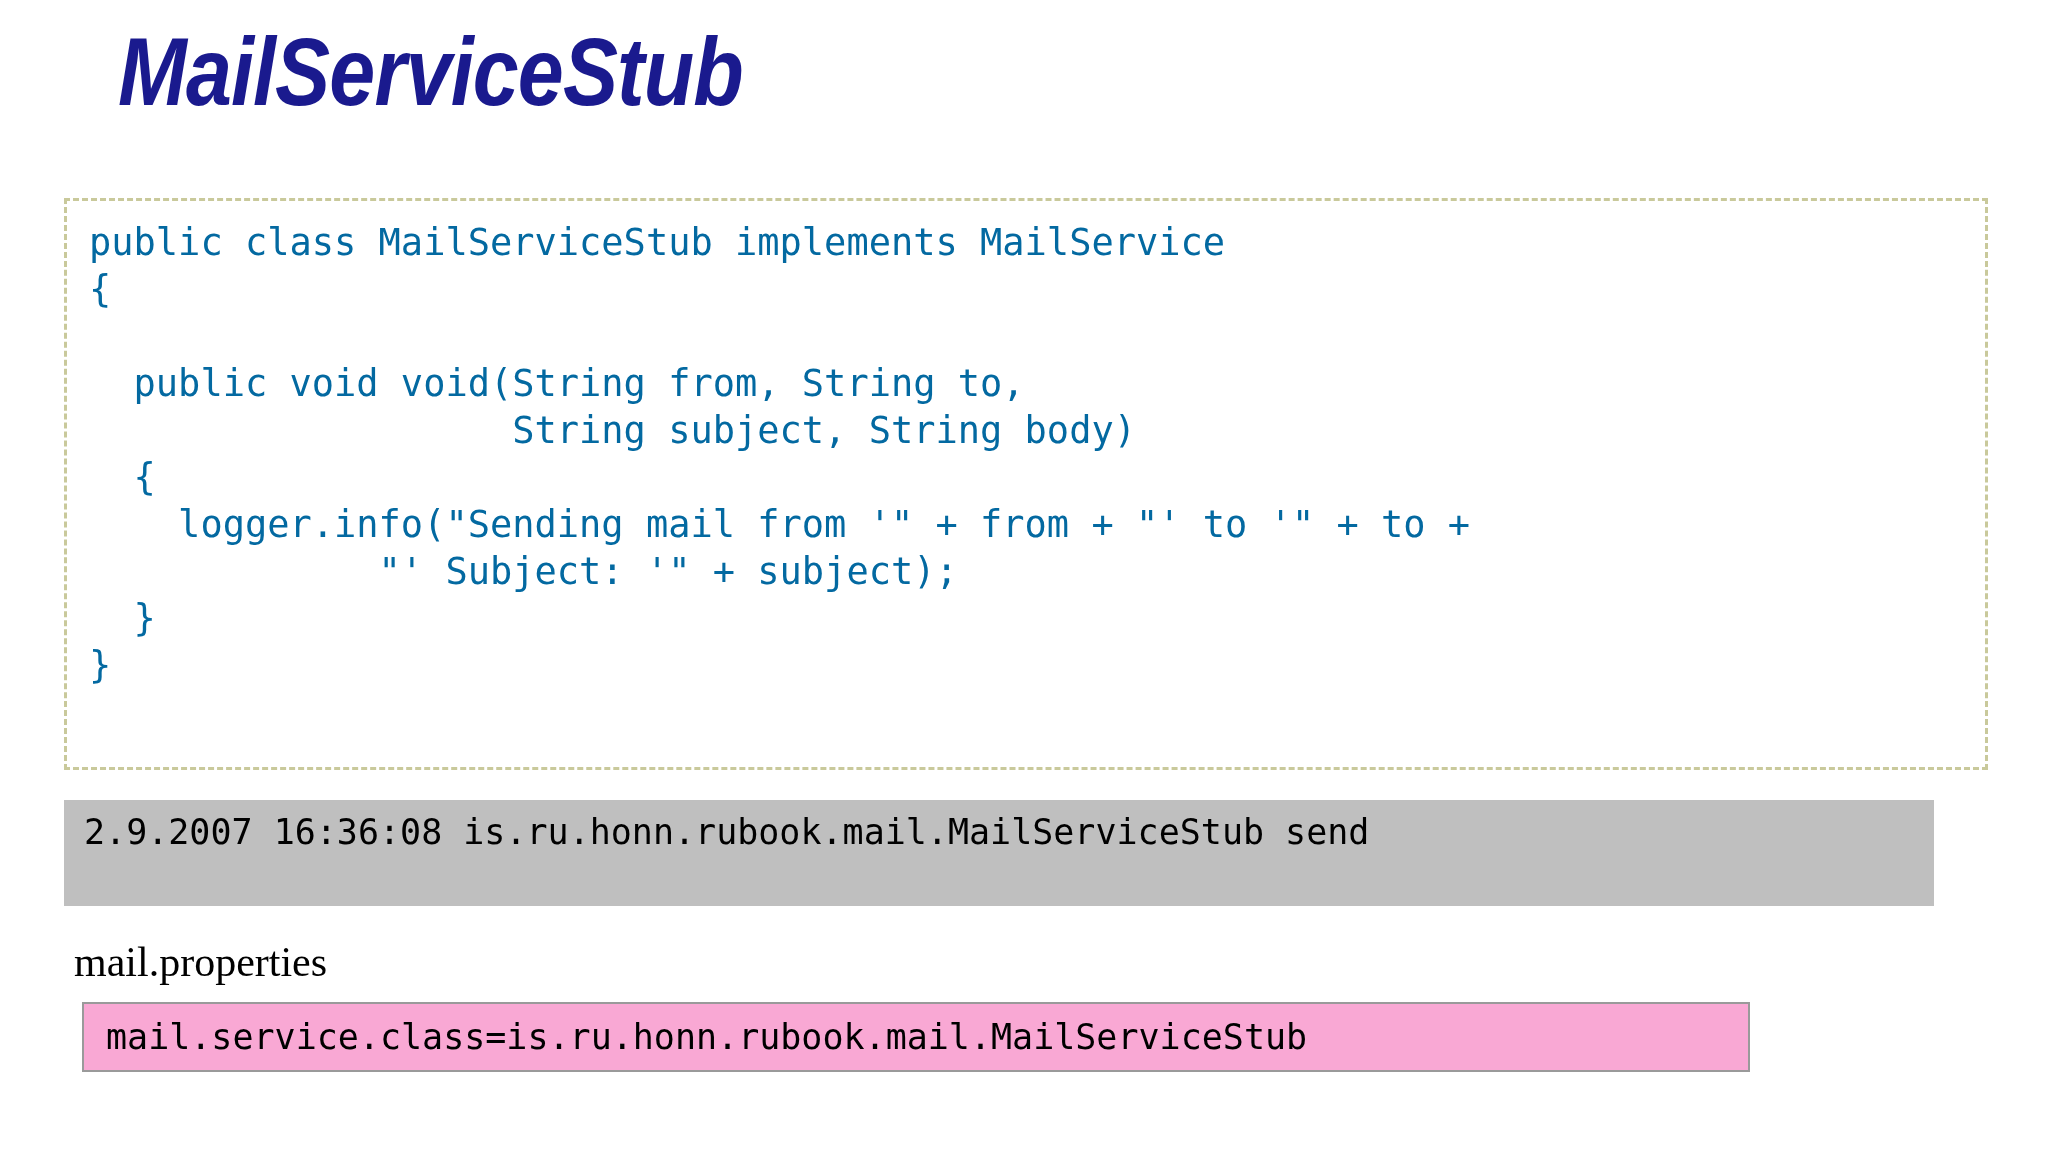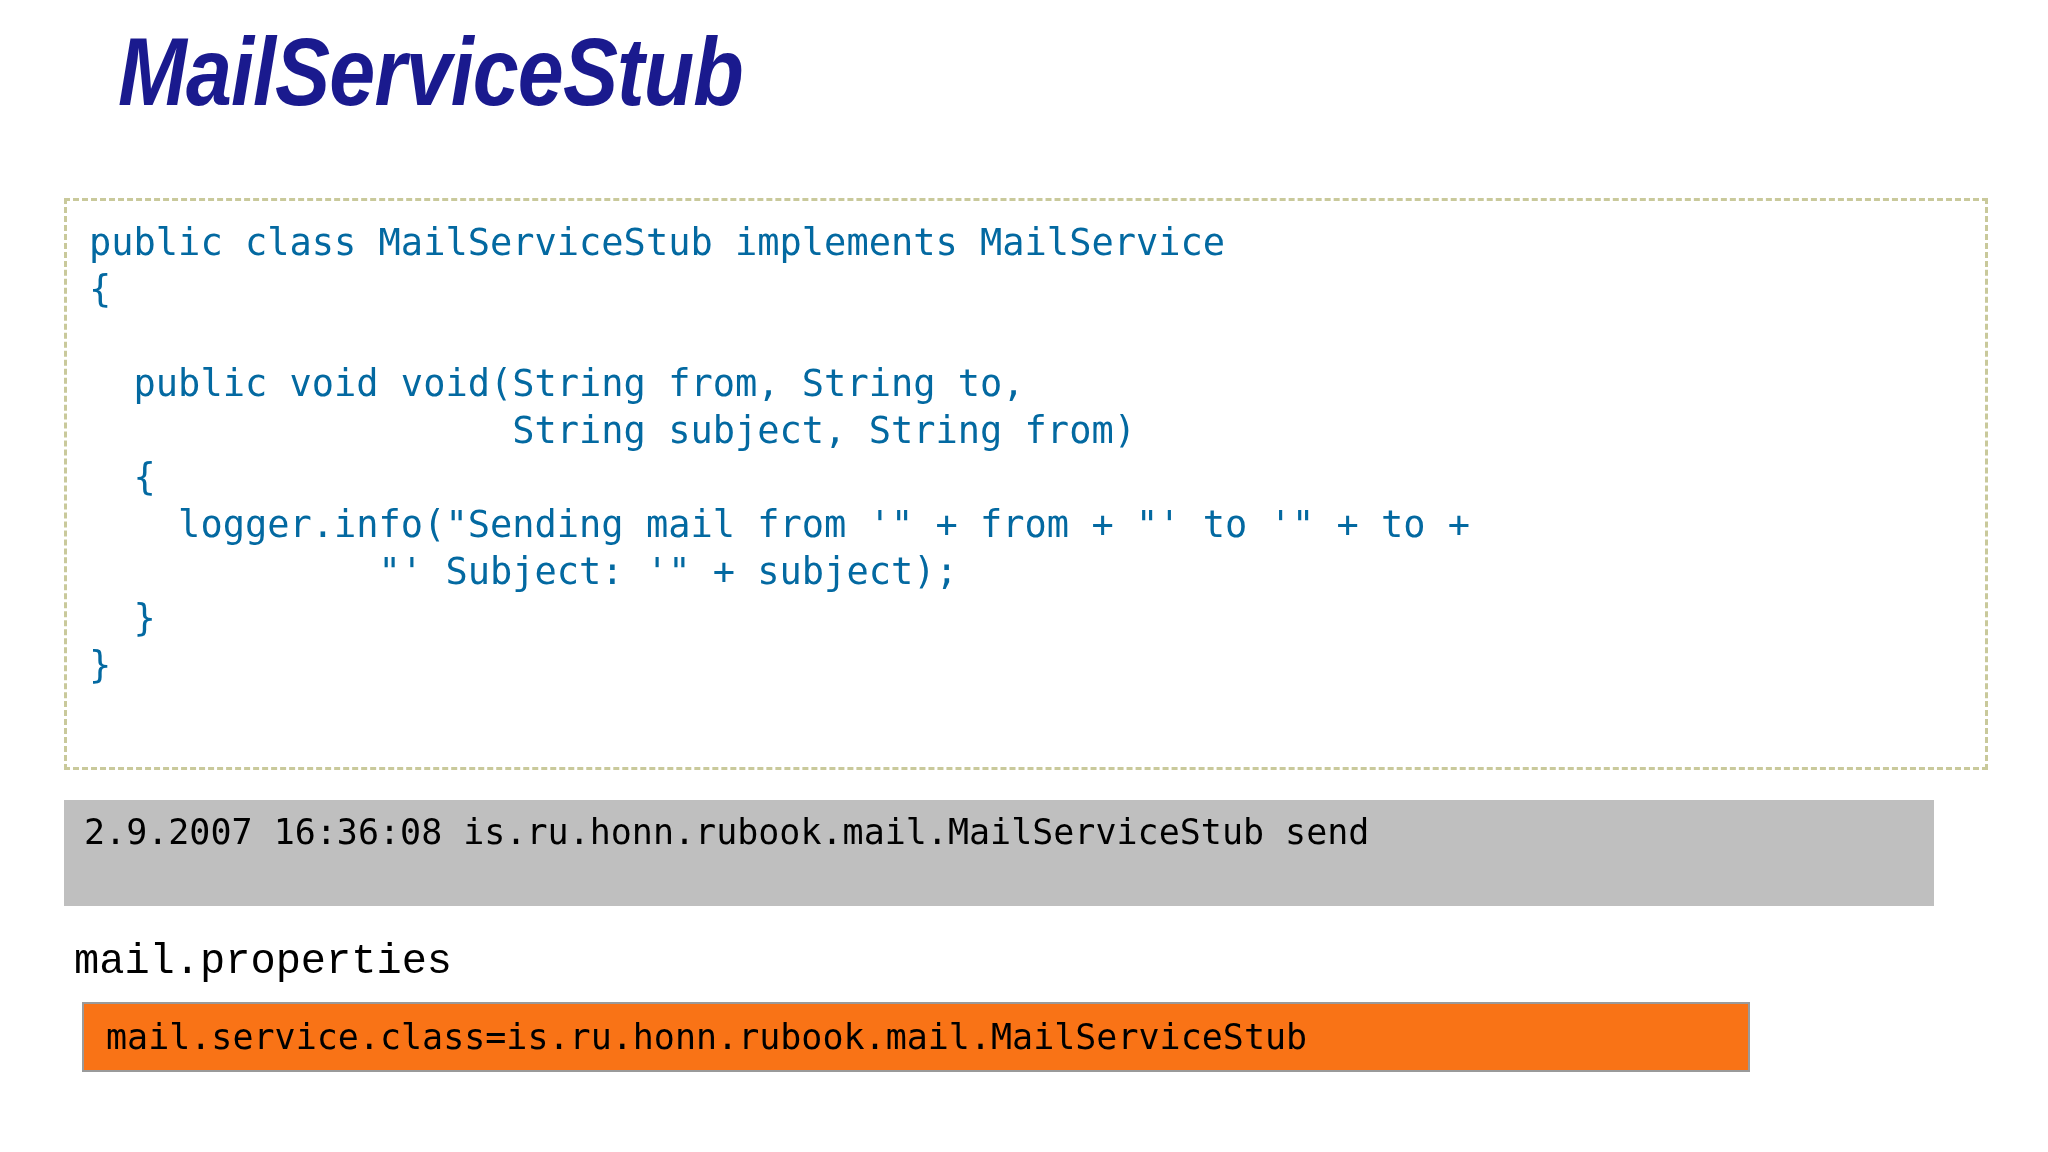--- a/index.html
+++ b/index.html
@@ -82,37 +82,37 @@
     line-height: 48px;
     color: #000000;
     white-space: pre;
   }
 
   
   .props-label {
     position: absolute;
     left: 74px;
     top: 938px;
-    font-family: Liberation Mono, monospace;
+    font-family: Liberation Serif, serif;
     font-size: 42px;
     line-height: 48px;
     color: #000000;
     white-space: nowrap;
   }
 
   
   .props-box {
     position: absolute;
     left: 82px;
     top: 1002px;
     width: 1668px;
     height: 70px;
     box-sizing: border-box;
     border: 2px solid #9a9a9a;
-    background: #f97316;
+    background: #f9a8d4;
     padding: 6px 0 0 22px;
   }
   .props-line {
     font-family: "DejaVu Sans Mono", monospace;
     font-size: 35px;
     line-height: 54px;
     color: #000000;
     white-space: pre;
   }
 </style>
@@ -121,21 +121,21 @@
 
 <div class="slide">
 
   <div class="title">MailServiceStub</div>
 
   <div class="code-block">
     <div class="code-line">public class MailServiceStub implements MailService</div>
     <div class="code-line">{</div>
     <div class="code-line blank">&nbsp;</div>
     <div class="code-line">  public void void(String from, String to,</div>
-    <div class="code-line">                   String subject, String from)</div>
+    <div class="code-line">                   String subject, String body)</div>
     <div class="code-line">  {</div>
     <div class="code-line">    logger.info("Sending mail from '" + from + "' to '" + to +</div>
     <div class="code-line">             "' Subject: '" + subject);</div>
     <div class="code-line">  }</div>
     <div class="code-line">}</div>
   </div>
 
   <div class="console-output">
     <div class="console-line">2.9.2007 16:36:08 is.ru.honn.rubook.mail.MailServiceStub send</div>
   </div>

